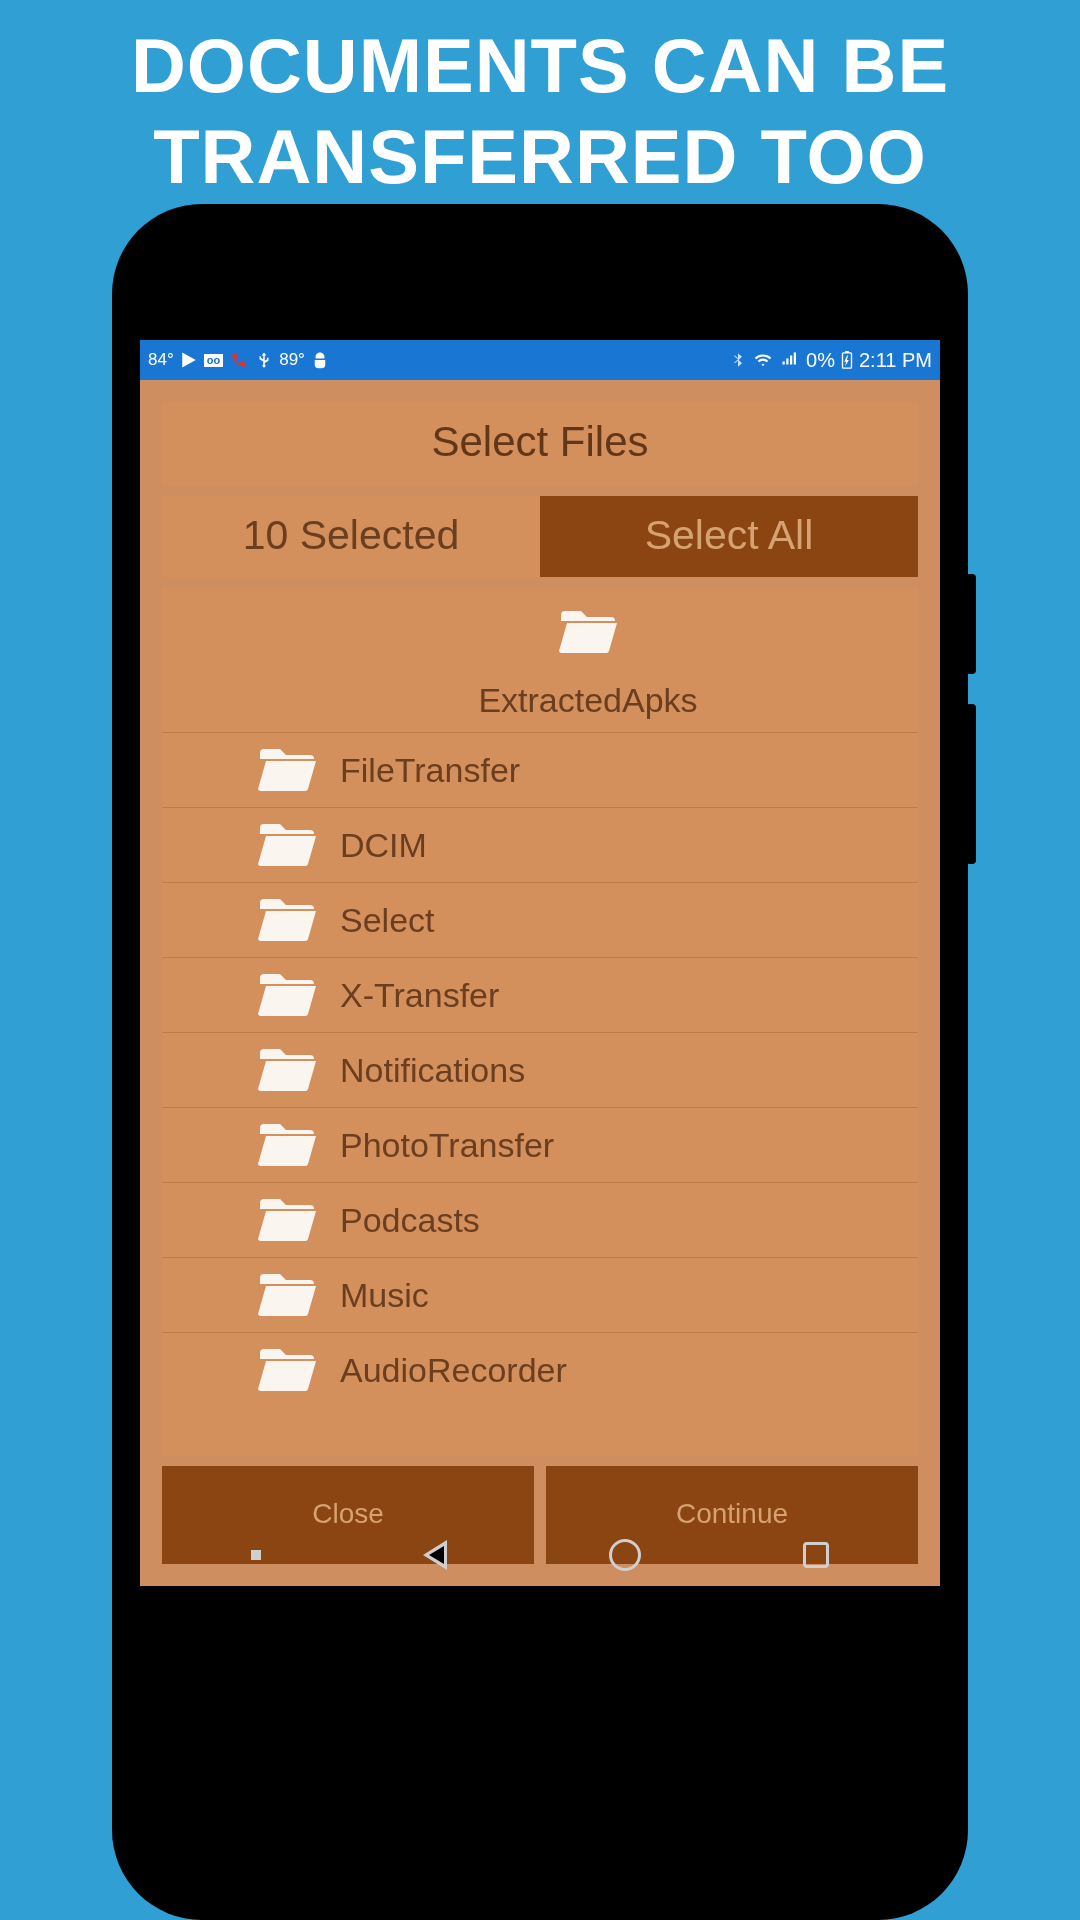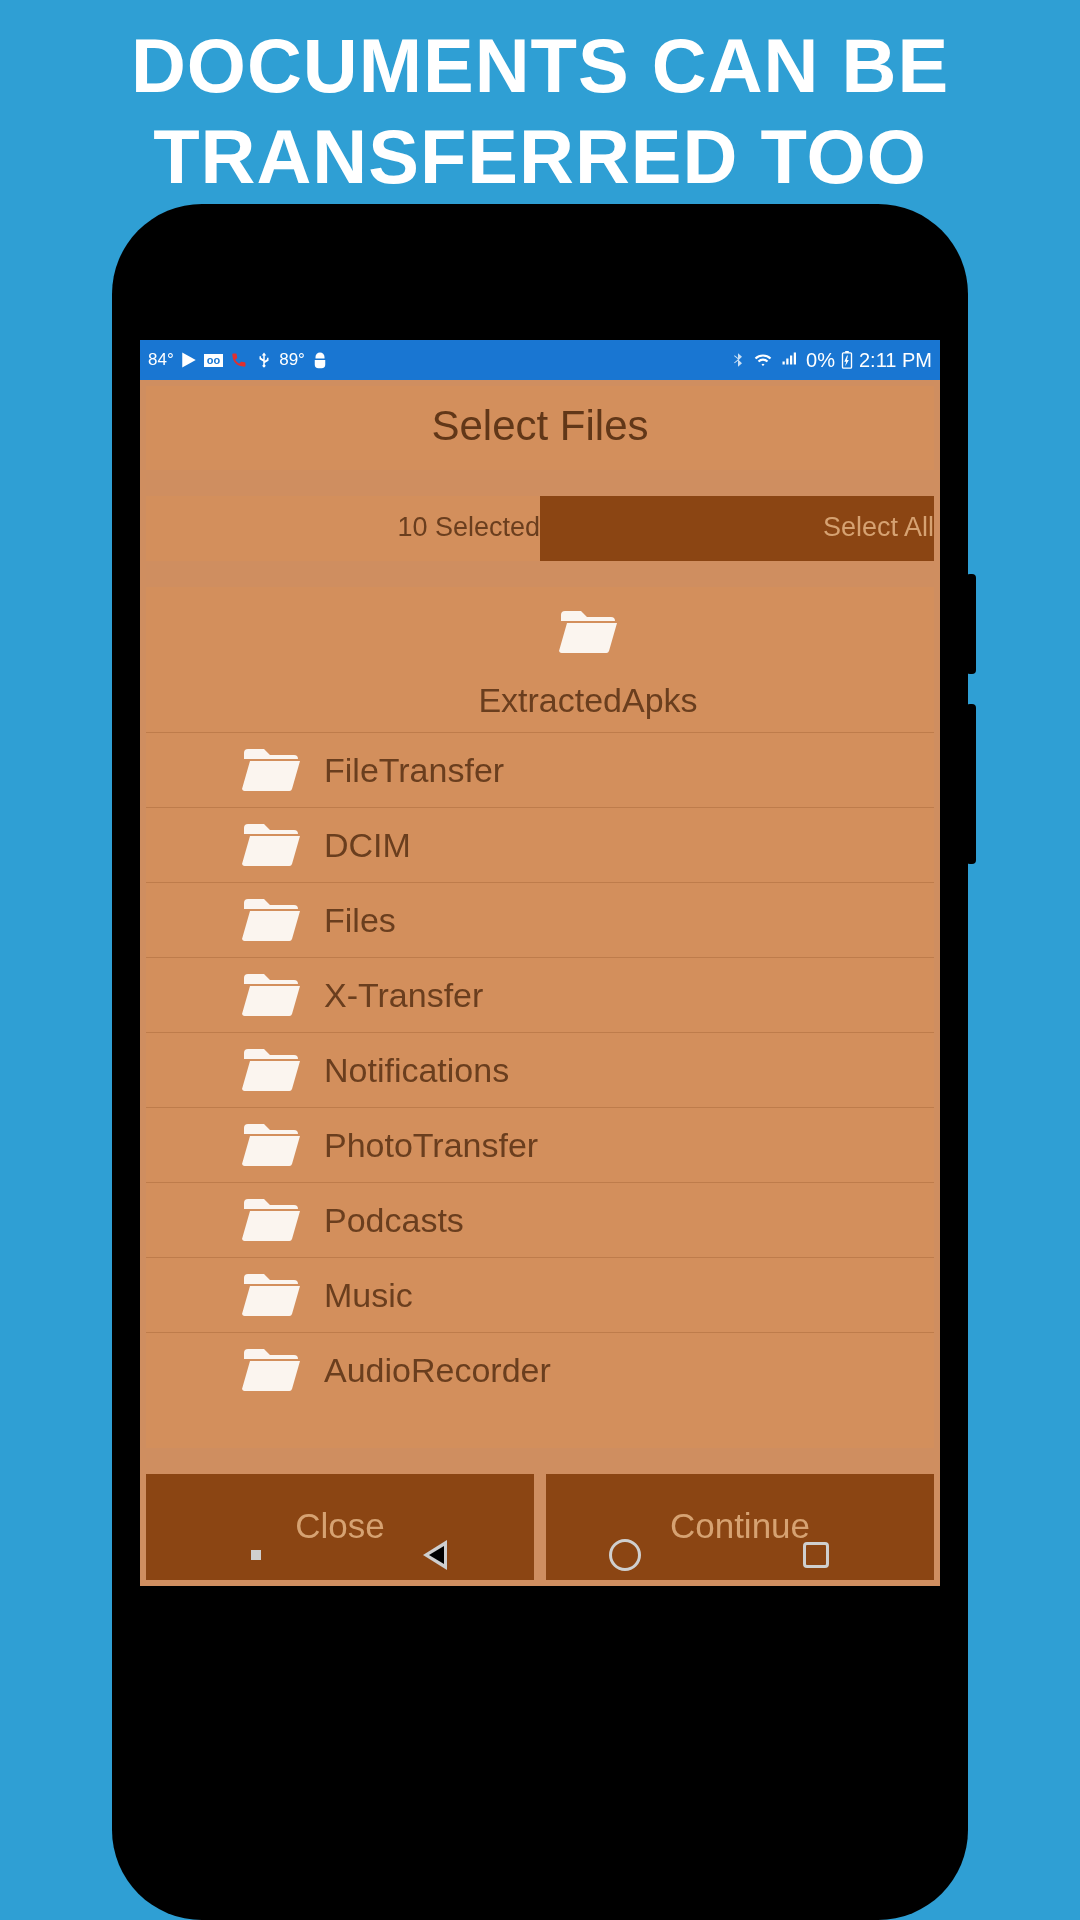--- a/index.html
+++ b/index.html
@@ -59,38 +59,38 @@
 .sb-left, .sb-right { display: flex; align-items: center; gap: 6px; }
 .sb-temp { font-size: 17px; }
 .sb-icon { display: inline-flex; align-items: center; }
 .sb-vm {
   background: #fff; color: #1976d2;
   font-size: 11px; font-weight: bold;
   padding: 1px 3px; border-radius: 0;
   line-height: 1;
 }
 .app {
-  padding: 6px;
+  padding: 22px;
   display: flex;
   flex-direction: column;
-  gap: 26px;
+  gap: 10px;
   height: calc(100% - 40px);
 }
 .bar-title {
   background: #d38f5c;
   color: #613718;
   text-align: center;
   font-size: 42px;
   padding: 16px 0 20px;
 }
 .sel-row { display: flex; gap: 0; }
 .sel-left, .sel-right {
   flex: 1;
-  text-align: right;
-  font-size: 27px;
+  text-align: center;
+  font-size: 41px;
   padding: 16px 0 18px;
 }
 .sel-left { background: #d38f5c; color: #6a3e1e; }
 .sel-right { background: #8b4513; color: #d6a272; }
 .list {
   background: #d38f5c;
   flex: 1;
   overflow: hidden;
 }
 .row {
@@ -101,21 +101,21 @@
   border-top: 1px solid rgba(120,60,20,0.22);
 }
 .row:first-child { border-top: none; padding-top: 20px; flex-direction: column; }
 .folder-svg { width: 58px; height: 46px; flex: 0 0 58px; }
 .row-label { color: #6a3e1e; font-size: 34px; }
 .btn-row { display: flex; gap: 12px; }
 .btn {
   flex: 1;
   background: #8b4513;
   color: #d6a272;
-  font-size: 35px;
+  font-size: 28px;
   text-align: center;
   padding: 32px 0 34px;
 }
 .navbar {
   position: absolute;
   left: 28px;
   top: 1316px;
   width: 800px;
   height: 70px;
   display: flex;
@@ -248,21 +248,21 @@
                 <path fill="#fbf5ef" d="M2 8 a4 4 0 0 1 4-4 h16 l6 6 h24 a4 4 0 0 1 4 4 v0 H2 z"></path>
                 <path fill="#fbf5ef" d="M0 44 L8 16 h50 l-8 28 a3 3 0 0 1 -3 2 H3 a3 3 0 0 1 -3-2 z"></path>
               </svg></span>
             <span class="row-label">DCIM</span>
           </div>
           <div class="row">
             <span><svg class="folder-svg" viewBox="0 0 58 46">
                 <path fill="#fbf5ef" d="M2 8 a4 4 0 0 1 4-4 h16 l6 6 h24 a4 4 0 0 1 4 4 v0 H2 z"></path>
                 <path fill="#fbf5ef" d="M0 44 L8 16 h50 l-8 28 a3 3 0 0 1 -3 2 H3 a3 3 0 0 1 -3-2 z"></path>
               </svg></span>
-            <span class="row-label">Files</span>
+            <span class="row-label">Select</span>
           </div>
           <div class="row">
             <span><svg class="folder-svg" viewBox="0 0 58 46">
                 <path fill="#fbf5ef" d="M2 8 a4 4 0 0 1 4-4 h16 l6 6 h24 a4 4 0 0 1 4 4 v0 H2 z"></path>
                 <path fill="#fbf5ef" d="M0 44 L8 16 h50 l-8 28 a3 3 0 0 1 -3 2 H3 a3 3 0 0 1 -3-2 z"></path>
               </svg></span>
             <span class="row-label">X-Transfer</span>
           </div>
           <div class="row">
             <span><svg class="folder-svg" viewBox="0 0 58 46">

